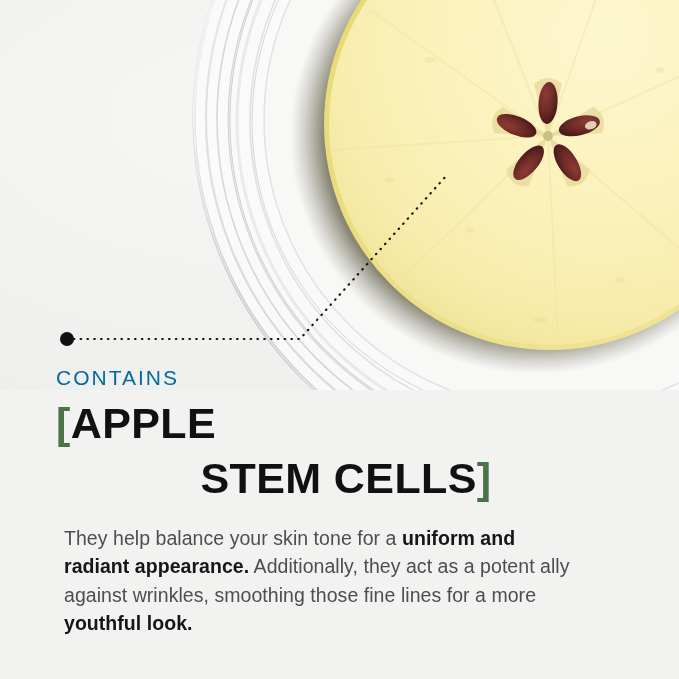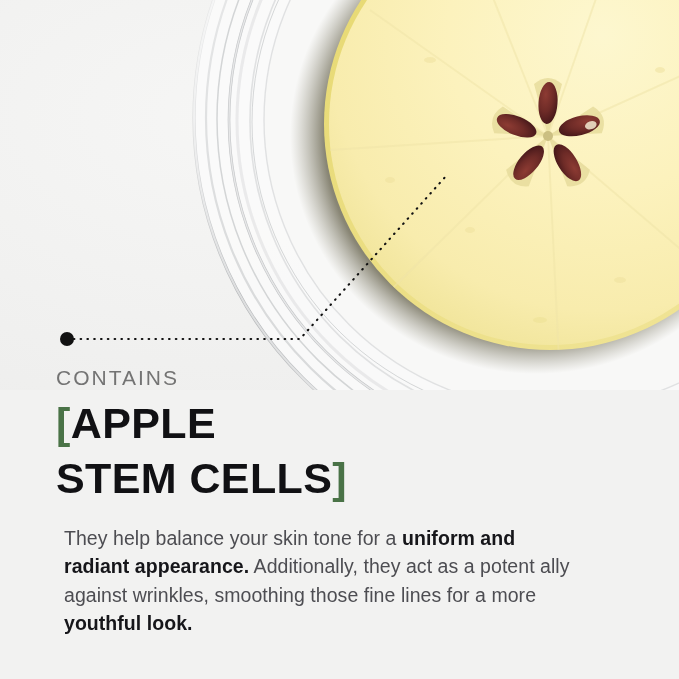--- a/index.html
+++ b/index.html
@@ -19,37 +19,37 @@
   
   #callout{position:absolute;left:0;top:140px;width:500px;height:230px;}
 
   
   #textblock{position:absolute;left:56px;top:366px;width:580px;}
 
   .contains{
     font-size:21px;
     font-weight:300;
     letter-spacing:2.0px;
-    color:#737373;
+    color:#0369a1;
     line-height:1.1;
     margin:0 0 14px 0;
     white-space:nowrap;
   }
   .headline{
     font-size:43px;
     font-weight:700;
     letter-spacing:0.4px;
     color:#111114;
     line-height:0.97;
     margin:0;
     white-space:nowrap;
   }
   .headline .brk{color:#4a7347;font-weight:700;}
   .hl-line{display:block;margin-top:12px;}
-  .hl-line.second{margin-top:13px;}
+  .hl-line.second{margin-top:13px;text-align:center;}
 
   .body{
     margin:24px 0 0 8px;
     font-size:19.5px;
     line-height:1.47;
     color:#4d4d52;
     font-weight:400;
     letter-spacing:0.05px;
     max-width:506px;
   }

